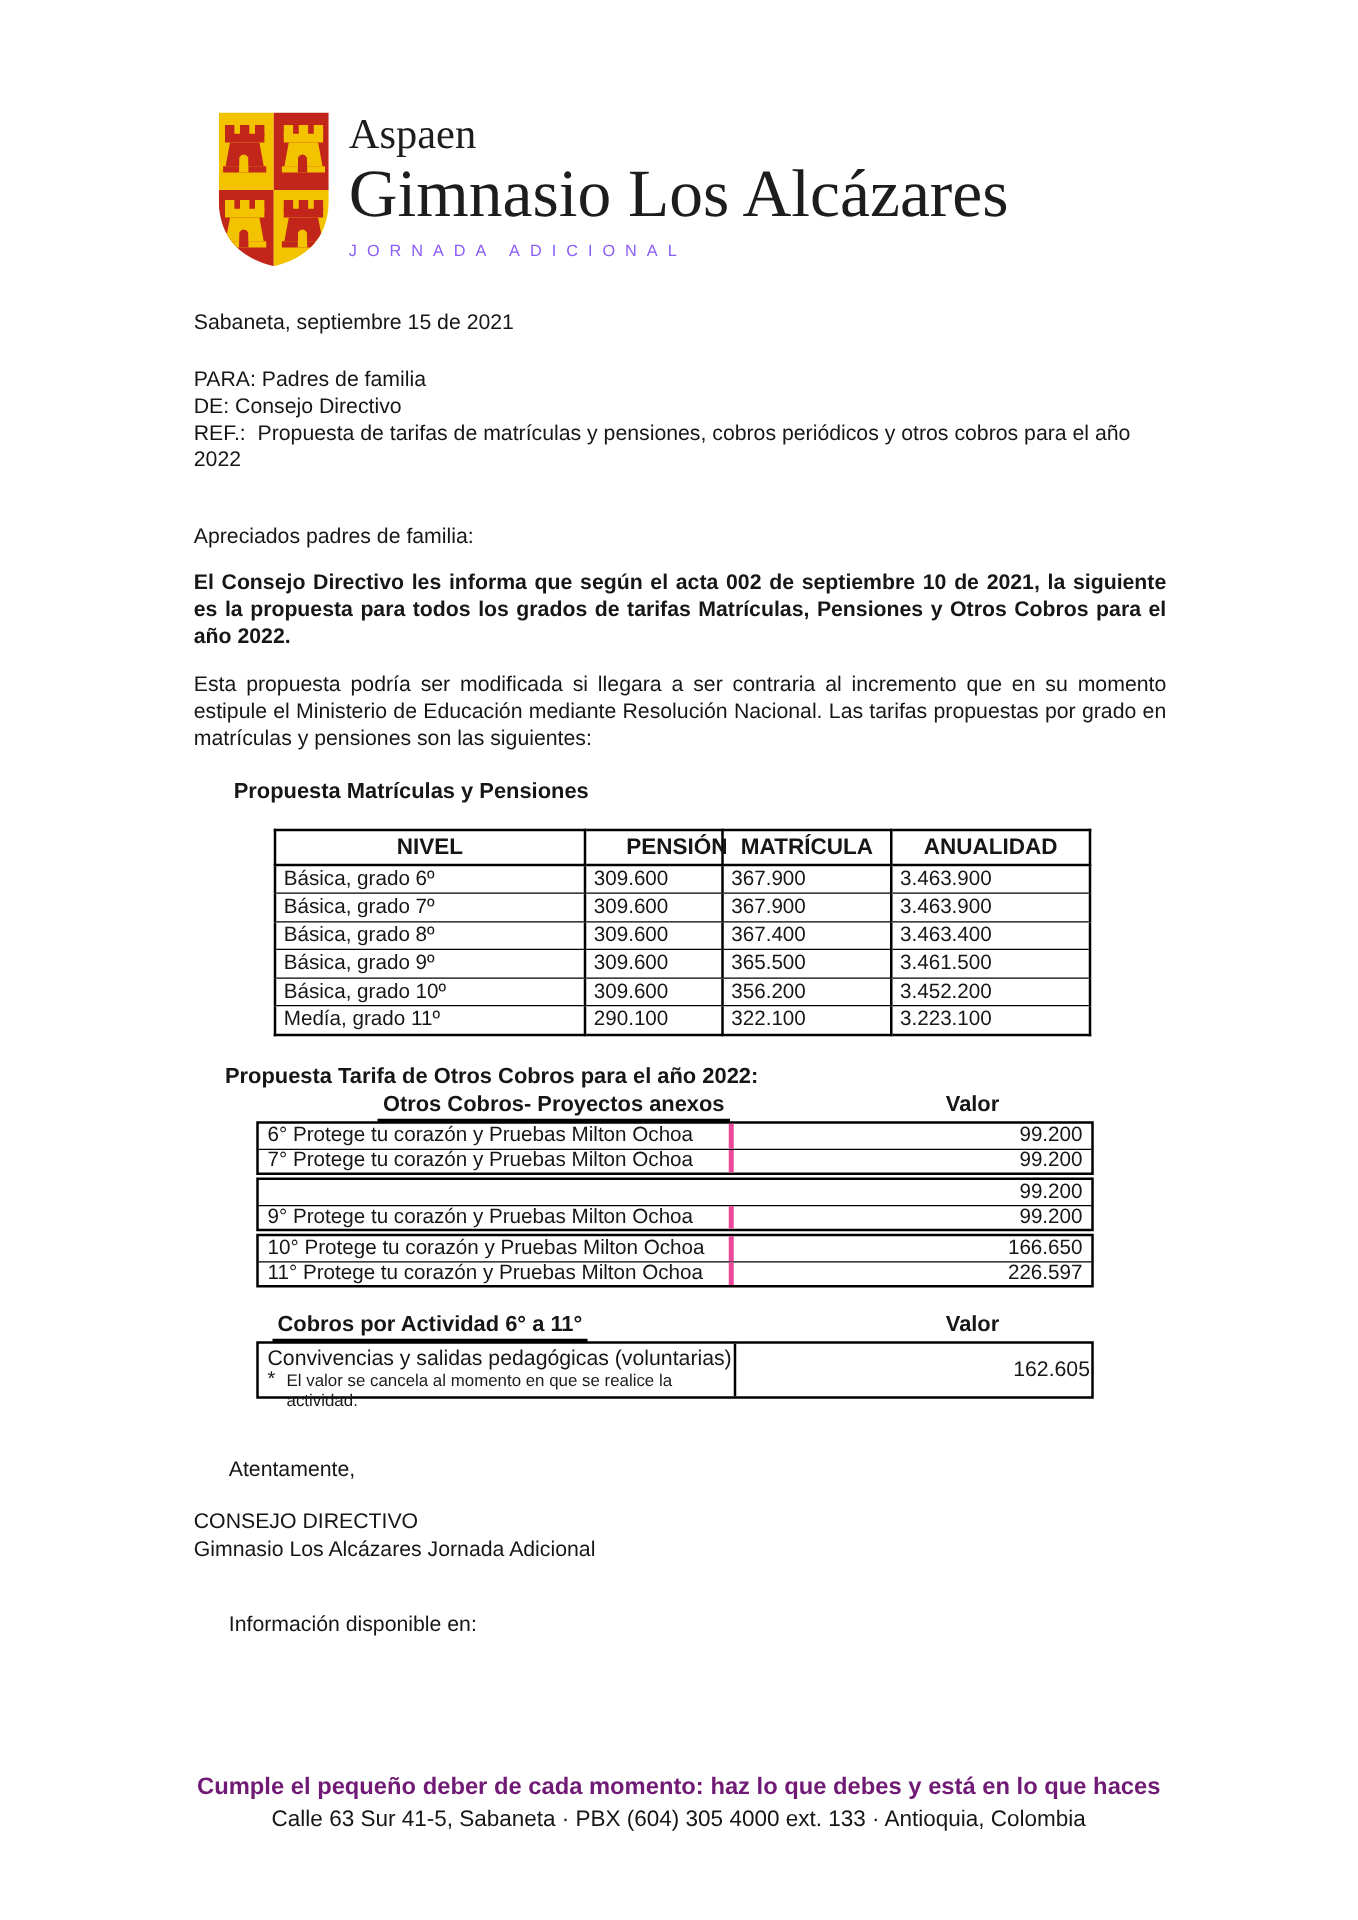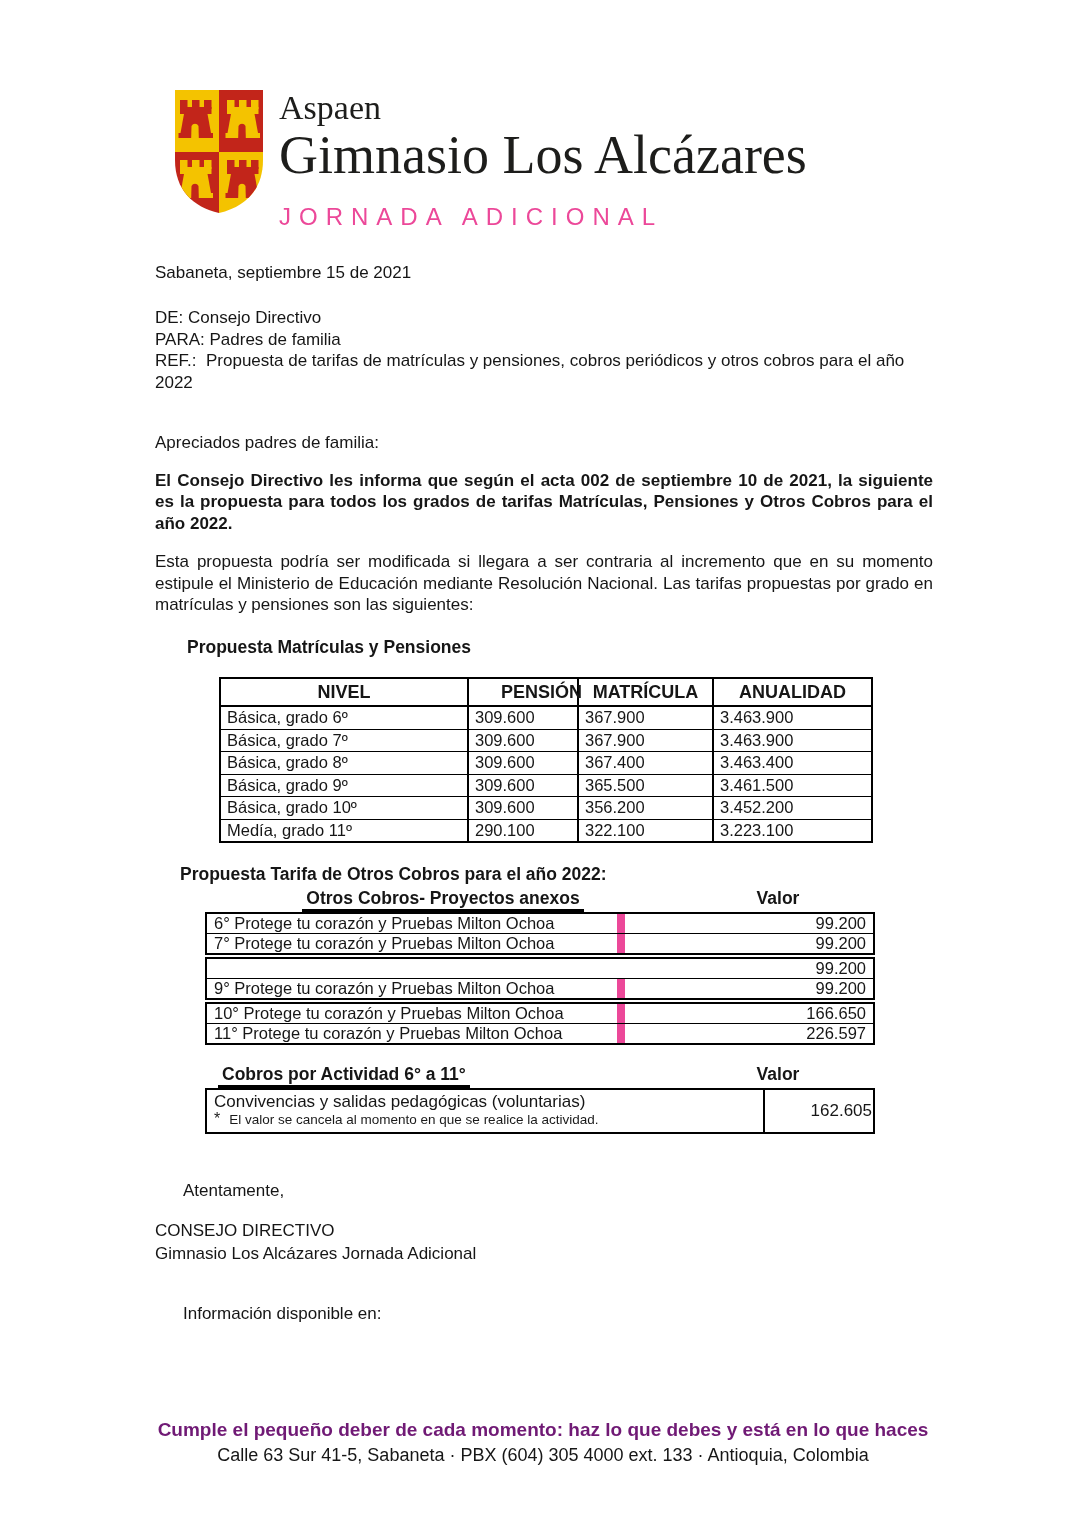--- a/index.html
+++ b/index.html
@@ -19,22 +19,22 @@
   .brand {
     font-family:"Liberation Serif","DejaVu Serif",serif;
     font-size:34px; color:#1d1d1b; line-height:1.05;
   }
   .school {
     font-family:"Liberation Serif","DejaVu Serif",serif;
     font-size:54px; color:#1d1d1b; line-height:1.02; margin-top:2px;
     white-space:nowrap;
   }
   .subtitle {
-    font-size:24px; color:#ec4899; letter-spacing:8px;
-    margin-top:20px; white-space:nowrap;
+    font-size:13px; color:#8b5cf6; letter-spacing:8px;
+    margin-top:10px; white-space:nowrap;
   }
   
   .content { margin-left:155px; width:778px; font-size:17px; line-height:21.5px; }
   .date-line { margin-top:31px; }
   .addr-block { margin-top:24px; }
   .pre { white-space:pre-wrap; }
   .salutation { margin-top:39px; }
   .para { margin-top:16px; text-align:justify;font-weight:bold; }
   .para2 { margin-top:17px; text-align:justify; }
   .h-bold { font-weight:bold; font-size:17.5px; }
@@ -61,25 +61,25 @@
   .twocol-head { display:flex; margin-top:2px; height:22px; align-items:flex-start; }
   .twocol-head .left { width:476px; text-align:center; }
   .twocol-head .right { width:194px; text-align:center; }
   .uline { display:inline-block; border-bottom:3px solid #000; padding:0 4px 0 4px; }
   .t3-head { margin-top:19px; height:24px; }
   .t3-head .left { text-align:left; padding-left:13px; }
   .group { border:2px solid #000; margin-top:2px; }
   .group:first-child { margin-top:0; }
   .crow { display:flex; height:19.5px; align-items:center; font-size:16.5px; }
   .crow + .crow { border-top:1.5px solid #000; }
-  .crow .label { width:418px; padding-left:7px; border-right:8px solid #ec4899; height:100%; display:flex; align-items:center; white-space:nowrap; }
+  .crow .label { width:380px; padding-left:7px; border-right:4px solid #ec4899; height:100%; display:flex; align-items:center; white-space:nowrap; }
   .crow .value { flex:1; text-align:right; padding-right:7px; white-space:nowrap; }
   
   .t3box { border:2px solid #000; display:flex; height:46px; }
-  .t3left { width:558px; border-right:2px solid #000; padding:2px 0 0 7px; }
+  .t3left { width:382px; border-right:2px solid #000; padding:2px 0 0 7px; }
   .t3left .line1 { font-size:17px; line-height:20px; }
   .t3left .note { font-size:13.5px; line-height:16px; color:#1a1a1a; display:flex; }
   .t3left .star { font-size:16px; margin-right:9px; line-height:14px; }
   .t3right { flex:1; display:flex; align-items:center; justify-content:flex-end; padding-right:1px; font-size:17px; }
   
   .regards { margin:46px 0 0 28px; }
   .signer-block { margin-top:18px; text-align:left; line-height:23px; }
   .info-line { margin:38px 0 0 28px; }
   
   .footer { position:absolute; top:1418px; left:0; width:100%; text-align:center; }
@@ -126,22 +126,22 @@
       <div class="school">Gimnasio Los Alcázares</div>
       <div class="subtitle">JORNADA ADICIONAL</div>
     </div>
   </div>
 
   <div class="content">
 
     <div class="date-line">Sabaneta, septiembre 15 de 2021</div>
 
     <div class="addr-block">
+      <div>PARA: Padres de familia</div>
       <div>DE: Consejo Directivo</div>
-      <div>PARA: Padres de familia</div>
       <div class="pre">REF.:  Propuesta de tarifas de matrículas y pensiones, cobros periódicos y otros cobros para el año 2022</div>
     </div>
 
     <div class="salutation">Apreciados padres de familia:</div>
 
     <div class="para">El Consejo Directivo les informa que según el acta 002 de septiembre 10 de 2021, la siguiente es la propuesta para todos los grados de tarifas Matrículas, Pensiones y Otros Cobros para el año 2022.</div>
 
     <div class="para2">Esta propuesta podría ser modificada si llegara a ser contraria al incremento que en su momento estipule el Ministerio de Educación mediante Resolución Nacional. Las tarifas propuestas por grado en matrículas y pensiones son las siguientes:</div>
 
     <div class="h-bold h1">Propuesta Matrículas y Pensiones</div>

